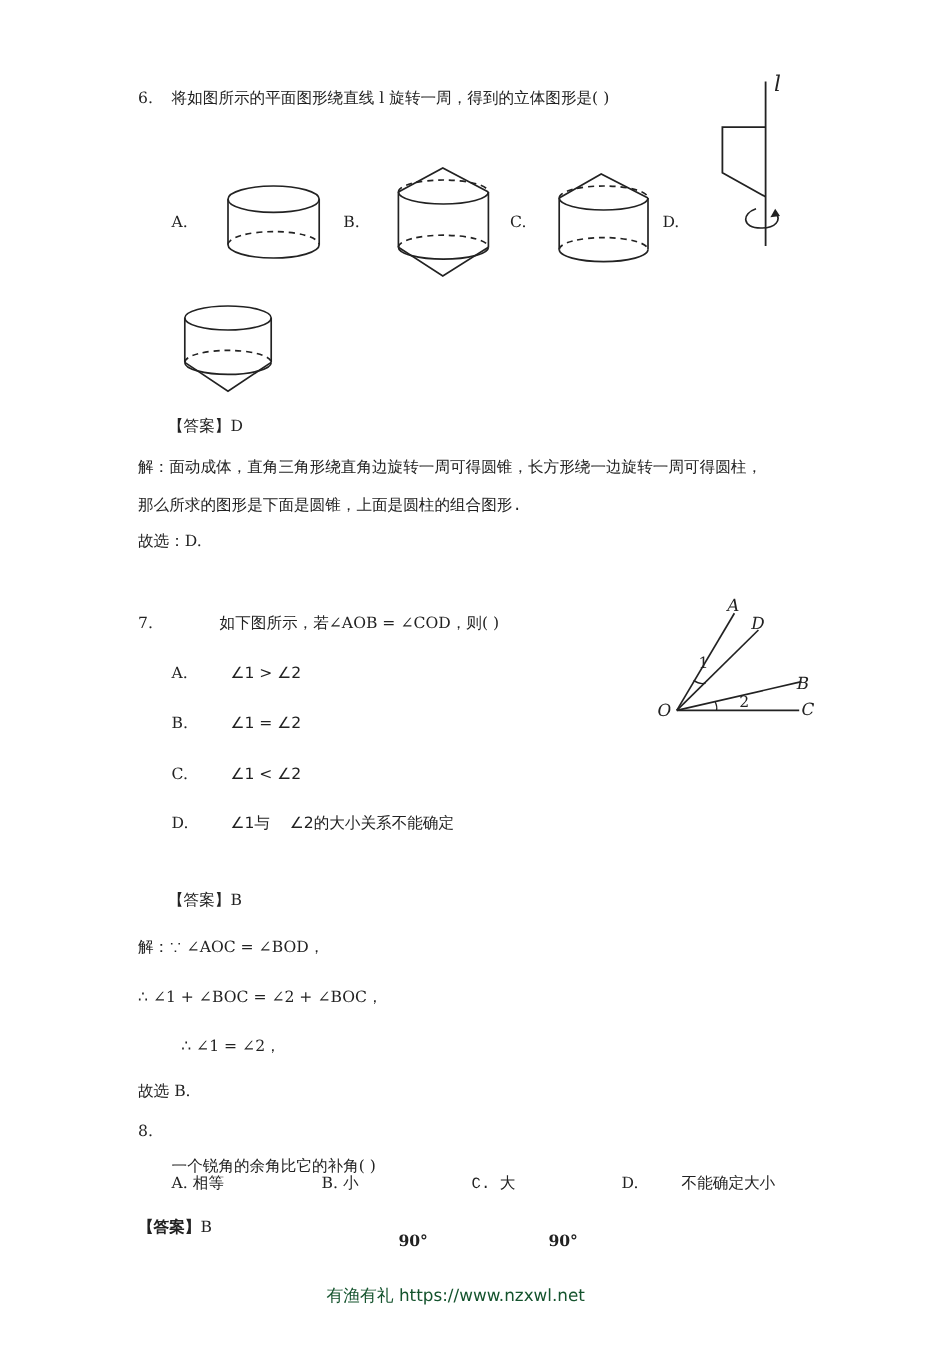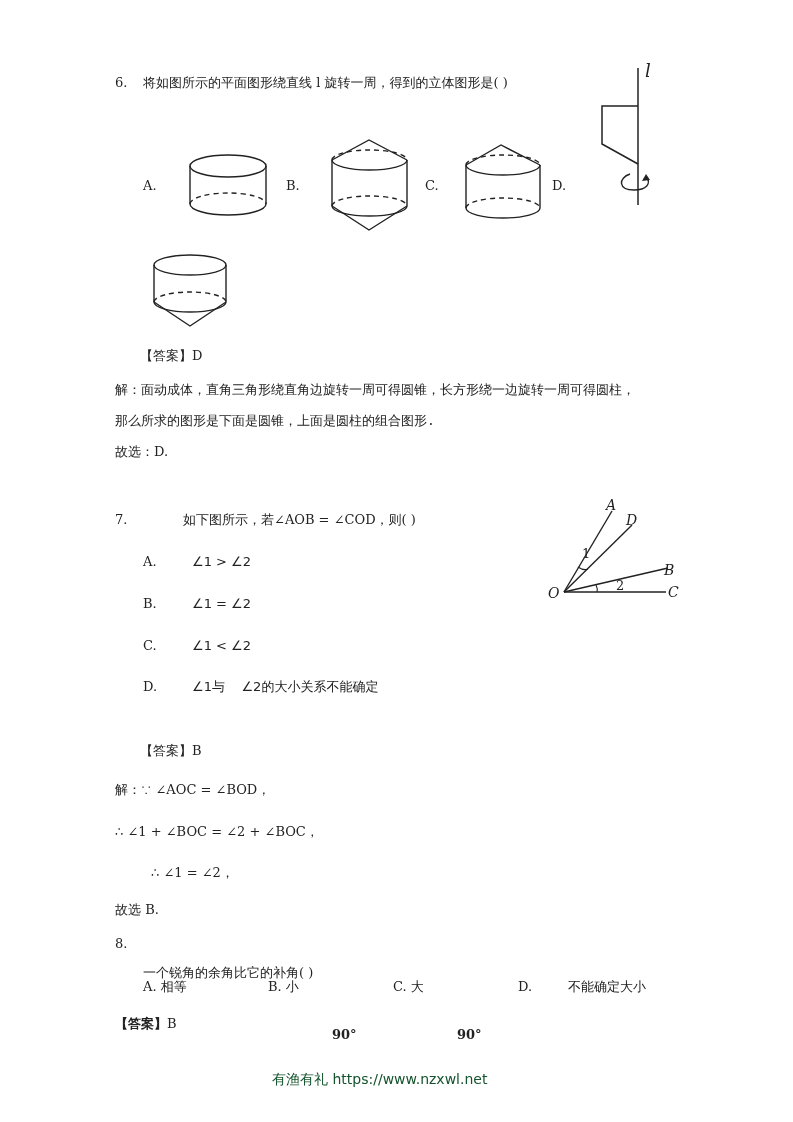--- a/index.html
+++ b/index.html
@@ -121,21 +121,21 @@
 
 <div class="abs txt" style="left:143px; top:979px;">
   <span>A.</span>
   <span>相等</span>
 </div>
 <div class="abs txt" style="left:268px; top:979px;">
   <span>B.</span>
   <span>小</span>
 </div>
 <div class="abs txt bold" style="left:332px; top:979px;">90°</div>
-<div class="abs txt" style="left:393px; top:979px;">
+<div class="abs txt" style="left:393px; top:979px;font-family:Liberation Mono, monospace;">
   <span>C.</span>
   <span>大</span>
 </div>
 <div class="abs txt bold" style="left:457px; top:979px;">90°</div>
 <div class="abs txt" style="left:518px; top:979px;">D.</div>
 <div class="abs txt" style="left:568px; top:979px;">不能确定大小</div>
 
 <div class="abs txt" style="left:115px; top:1016px;">
   <span class="bold">【答案】</span><span>B</span>
 </div>

